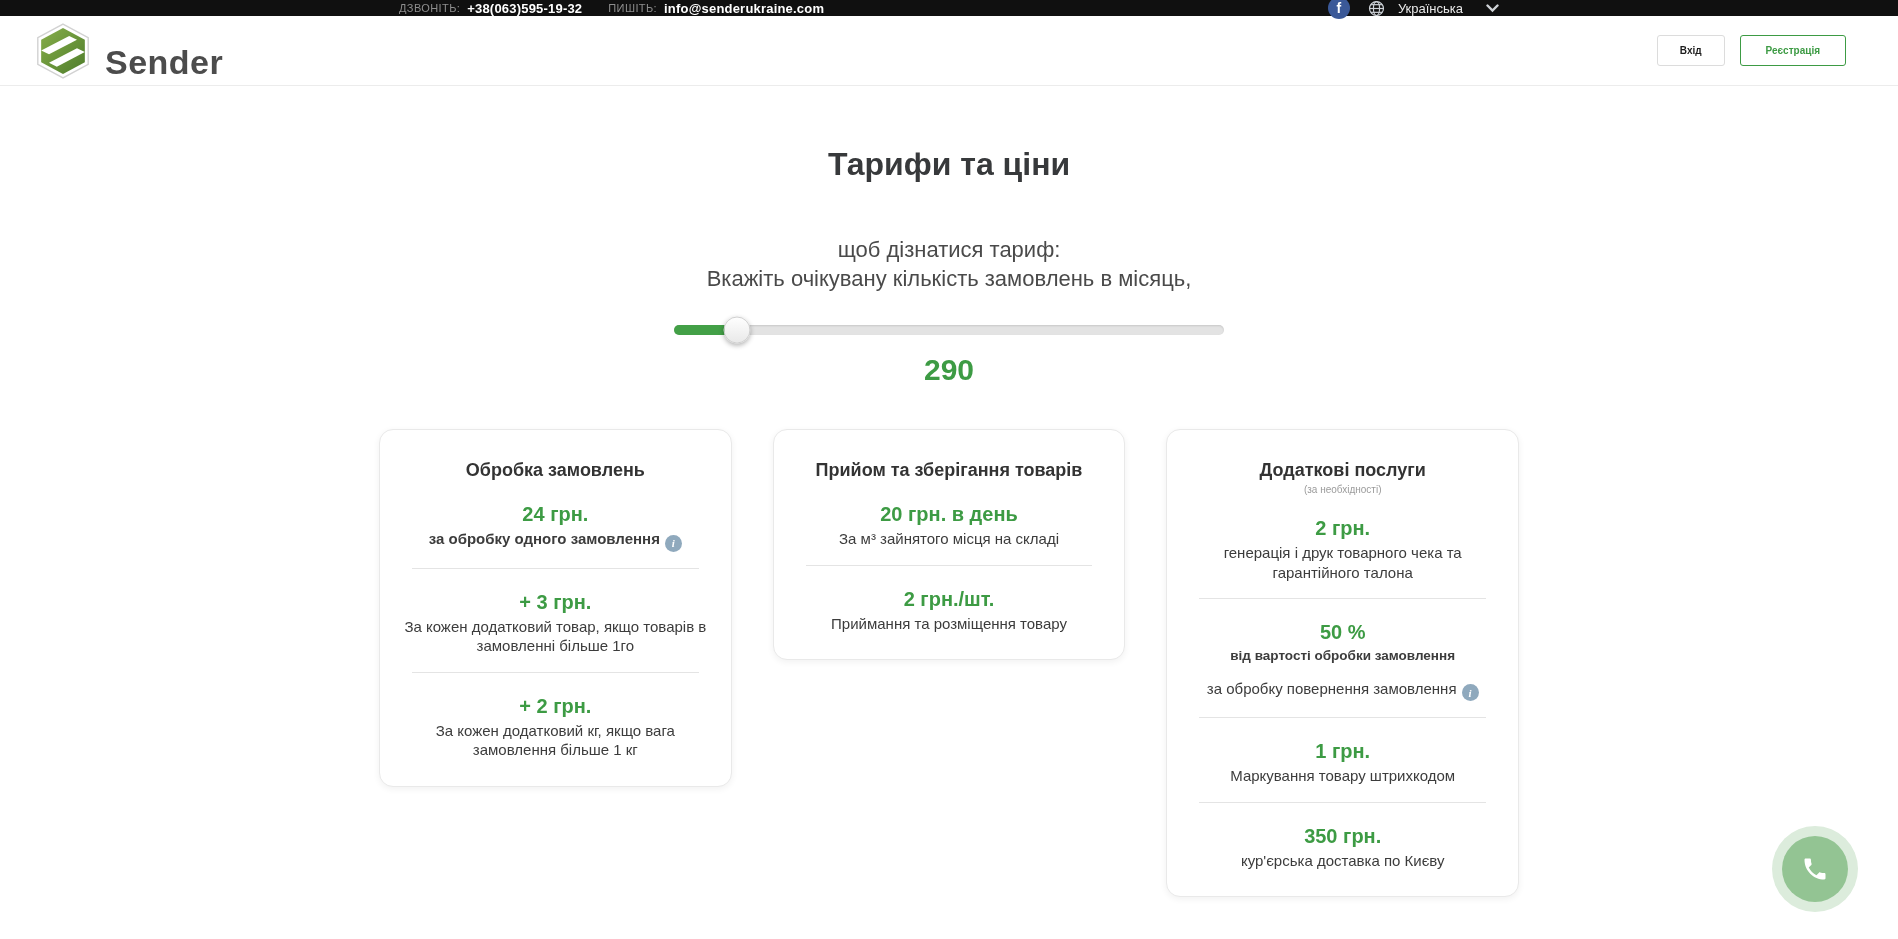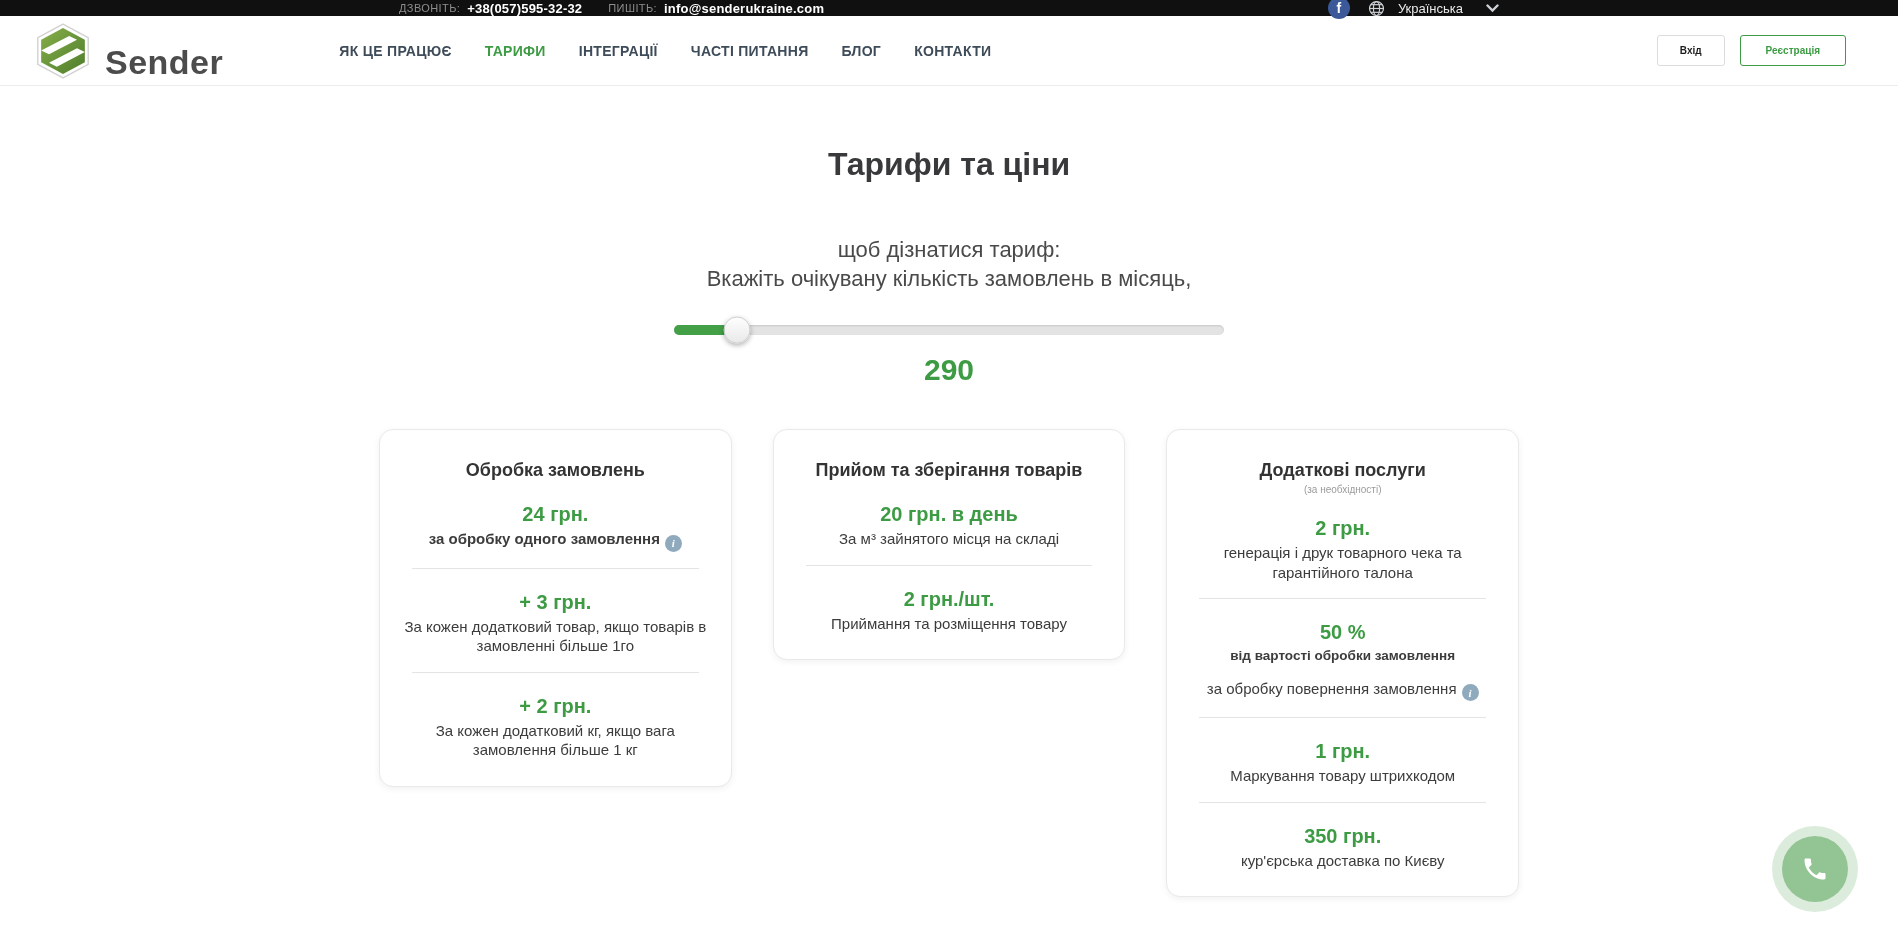--- a/index.html
+++ b/index.html
@@ -79,21 +79,21 @@
     display: flex; align-items: center; justify-content: center; }
 </style>
 </head>
 <body>
 
 <div class="topbar">
   <div class="topbar-inner">
     <div class="contact">
       <div class="contact-group">
         <span class="contact-label">ДЗВОНІТЬ:</span>
-        <a class="contact-value">+38(057)595-32-32</a>
+        <a class="contact-value">+38(063)595-19-32</a>
       </div>
       <div class="contact-group">
         <span class="contact-label">ПИШІТЬ:</span>
         <a class="contact-value">info@senderukraine.com</a>
       </div>
     </div>
     <div class="topbar-right">
       <div class="fb-circle">f</div>
       <div class="lang-box">
         <span style="display:inline-flex;">
@@ -128,28 +128,20 @@
         </defs>
         <polygon points="50,2 95,26 95,74 50,98 5,74 5,26" fill="#fff" stroke="#d2d2d2" stroke-width="2.5"></polygon>
         <polygon points="50,9 89,30 89,70 50,91 11,70 11,30" fill="url(#hexg)"></polygon>
         <polygon points="11,49 61,23 75,30 25,56" fill="#ffffff"></polygon>
         <polygon points="25,71 75,45 89,52 39,78" fill="#ffffff"></polygon>
       </svg>
     </span>
     <span class="brand-name">Sender</span>
   </div>
 
-  <nav class="nav">
-      <a class="nav-link">ЯК ЦЕ ПРАЦЮЄ</a>
-      <a class="nav-link active">ТАРИФИ</a>
-      <a class="nav-link">ІНТЕГРАЦІЇ</a>
-      <a class="nav-link">ЧАСТІ ПИТАННЯ</a>
-      <a class="nav-link">БЛОГ</a>
-      <a class="nav-link">КОНТАКТИ</a>
-    </nav>
 
   <div class="header-actions">
     <button class="btn btn-login">Вхід</button>
     <button class="btn btn-register">Реєстрація</button>
   </div>
 </div>
 
 <div class="main">
   <h1 class="page-title">Тарифи та ціни</h1>
 

